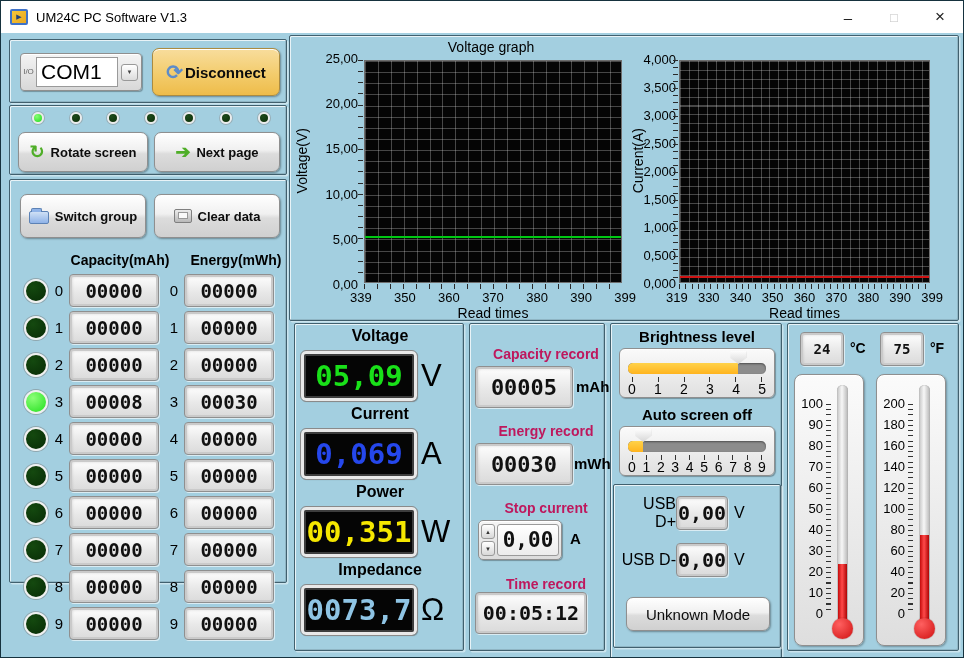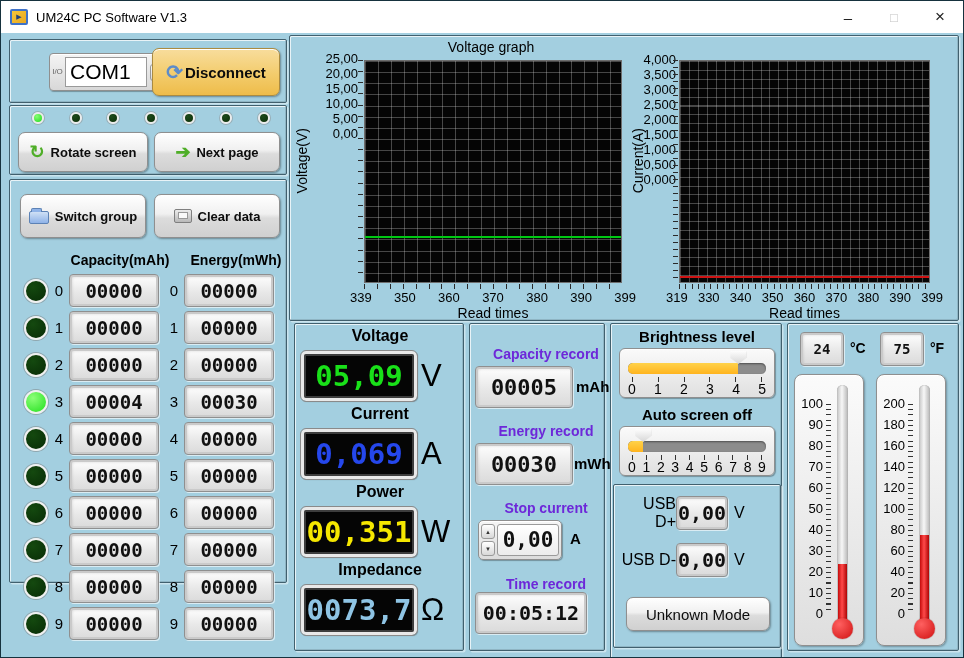--- a/index.html
+++ b/index.html
@@ -18,21 +18,21 @@
   .grp{position:absolute;background:#a3cfe0;border:1px solid #41606e;border-radius:2px;
        box-shadow:inset 1px 1px 0 rgba(255,255,255,.75), inset -1px -1px 0 rgba(0,0,0,.12), 1.5px 1.5px 0 rgba(255,255,255,.45);}
   .btn{position:absolute;display:flex;align-items:center;justify-content:center;gap:6px;
        background:linear-gradient(180deg,#ffffff 0%,#f0f0f0 45%,#dcdcdc 55%,#d0d0d0 100%);
        border:1px solid #8f8f8f;border-radius:7px;box-shadow:inset 0 1px 0 #fff, 1px 1px 2px rgba(0,0,0,.35);
        font-weight:bold;font-size:13px;color:#0c0c0c;cursor:pointer;white-space:nowrap;}
   
   #grp-conn{left:8px;top:6px;width:278px;height:64px;}
   .combo{position:absolute;left:10px;top:13px;width:122px;height:38px;display:flex;align-items:center;
          background:linear-gradient(180deg,#f4f4f4,#d8d8d8);border:1px solid #8f8f8f;border-radius:4px;
-         box-shadow:inset 0 1px 0 #fff,1px 1px 1px rgba(0,0,0,.3);margin-left:29px;}
+         box-shadow:inset 0 1px 0 #fff,1px 1px 1px rgba(0,0,0,.3);}
   .combo-icon{width:15px;text-align:center;font-size:8px;color:#666;line-height:8px;}
   .combo-field{flex:1;height:30px;background:#fff;border:1px solid #9a9a9a;display:flex;align-items:center;padding-left:4px;font-size:21px;color:#000;}
   .combo-btn{width:17px;height:17px;margin:0 3px;background:linear-gradient(180deg,#fff,#dcdcdc);border:1px solid #999;border-radius:3px;font-size:6px;color:#444;display:flex;align-items:center;justify-content:center;cursor:pointer;}
   #btn-disconnect{left:142px;top:8px;width:128px;height:48px;font-size:15px;gap:2px;
         background:linear-gradient(180deg,#f8dd9d 0%,#f3cc6c 55%,#eebc4a 100%);border-color:#aa8b41;}
   #btn-disconnect .bicon{font-size:20px;color:#5d8cc9;font-weight:bold;}
   
   #grp-nav{left:8px;top:72px;width:278px;height:70px;}
   .led-strip{position:absolute;left:22px;right:16px;top:6px;display:flex;justify-content:space-between;}
   .led{width:12px;height:12px;border-radius:50%;background:radial-gradient(circle at 35% 30%,#1d4a1a,#0b2f09);
@@ -62,21 +62,21 @@
          box-shadow:inset 0 0 0 2px #cacaca, inset 2px 2px 3px rgba(0,0,0,.15), 1px 1px 0 rgba(255,255,255,.6);
          display:flex;align-items:center;justify-content:center;font-family:"DejaVu Sans Mono",monospace;font-weight:bold;color:#111;
          overflow:hidden;white-space:nowrap;}
   .row-disp{width:90px;height:33px;font-size:19px;}
   
   #graph-panel{left:288px;top:2px;width:670px;height:286px;}
   .graph{position:absolute;top:0;height:286px;}
   #vgraph{left:2px;width:338px;} #cgraph{left:340px;width:328px;}
   .g-title{position:absolute;font-size:14px;text-align:center;color:#000;}
   .g-ylabel{position:absolute;font-size:14px;color:#000;writing-mode:vertical-rl;transform:rotate(180deg);}
-  .g-yticks{position:absolute;display:flex;flex-direction:column;align-items:flex-end;font-size:13px;color:#000;}
+  .g-yticks{position:absolute;display:flex;flex-direction:column;justify-content:space-between;align-items:flex-end;font-size:13px;color:#000;}
   .g-xticks{position:absolute;display:flex;justify-content:space-between;font-size:13px;color:#000;}
   .g-xlabel{position:absolute;font-size:14px;text-align:center;color:#000;}
   .g-plot{position:absolute;background:#050505;border:1px solid #6e6e6e;}
   .g-trace{position:absolute;left:0;right:0;height:2px;}
   .g-ytm{position:absolute;width:5px;}
   .g-xtm{position:absolute;height:5px;}
   #vgraph .g-title{left:70px;top:3px;width:258px;}
   #vgraph .g-ylabel{left:2px;top:92px;}
   #vgraph .g-yticks{left:14px;top:15px;width:52px;height:241px;}
   #vgraph .g-ytm{left:66px;top:24px;height:223px;background:repeating-linear-gradient(to bottom,#2a2a2a 0 1px,transparent 1px 11.15px);}
@@ -99,21 +99,21 @@
   
   #panel-meters{left:293px;top:290px;width:170px;height:328px;}
   .m-label{position:absolute;left:0;width:170px;text-align:center;font-weight:bold;font-size:16px;color:#000;}
   .lcd{position:absolute;left:6px;width:116px;height:50px;background:#050505;border:3px solid #e8e8e8;outline:1px solid #8a8a8a;border-radius:5px;
        box-shadow:inset 0 0 0 2px #3d3d3d, 1px 1px 1px rgba(0,0,0,.3);
        display:flex;align-items:center;justify-content:center;font-family:"DejaVu Sans Mono",monospace;font-weight:bold;font-size:29px;
        overflow:hidden;white-space:nowrap;}
   .m-unit{position:absolute;left:126px;width:44px;height:50px;display:flex;align-items:center;font-size:31px;color:#000;}
   
   #panel-records{left:468px;top:290px;width:136px;height:328px;}
-  .r-label{position:absolute;left:0;width:152px;text-align:center;font-weight:bold;font-size:14px;color:#6d28d9;}
+  .r-label{position:absolute;left:0;width:152px;text-align:center;font-weight:bold;font-size:14px;color:#be185d;}
   .r-disp{position:absolute;left:5px;width:98px;height:42px;font-size:22px;}
   .r-unit{position:absolute;font-weight:bold;font-size:15px;color:#000;}
   #spinner{position:absolute;left:8px;top:196px;width:84px;height:40px;display:flex;align-items:center;
            background:linear-gradient(180deg,#f6f6f6,#dcdcdc);border:1px solid #8f8f8f;border-radius:5px;box-shadow:inset 0 1px 0 #fff,1px 1px 1px rgba(0,0,0,.3);padding:2px;}
   .spincol{display:flex;flex-direction:column;gap:2px;margin-right:2px;}
   .sp{width:14px;height:15px;background:linear-gradient(180deg,#fff,#d8d8d8);border:1px solid #999;border-radius:3px;font-size:6px;color:#333;display:flex;align-items:center;justify-content:center;cursor:pointer;}
   #spin-field{flex:1;height:32px;background:linear-gradient(180deg,#fff,#ececec);border:1px solid #9a9a9a;border-radius:3px;display:flex;align-items:center;justify-content:center;font-family:"DejaVu Sans Mono",monospace;font-weight:bold;font-size:21px;color:#111;}
   #time-disp{position:absolute;left:5px;top:268px;width:112px;height:42px;font-size:20px;}
   
   #panel-settings{left:609px;top:290px;width:172px;height:408px;}
@@ -229,21 +229,21 @@
             <span class="row-led"></span>
             <span class="idx">2</span>
             <span class="sdisp row-disp">00000</span>
             <span class="idx idx2">2</span>
             <span class="sdisp row-disp">00000</span>
           </div>
 
           <div class="grow">
             <span class="row-led on"></span>
             <span class="idx">3</span>
-            <span class="sdisp row-disp">00004</span>
+            <span class="sdisp row-disp">00008</span>
             <span class="idx idx2">3</span>
             <span class="sdisp row-disp">00030</span>
           </div>
 
           <div class="grow">
             <span class="row-led"></span>
             <span class="idx">4</span>
             <span class="sdisp row-disp">00000</span>
             <span class="idx idx2">4</span>
             <span class="sdisp row-disp">00000</span>

